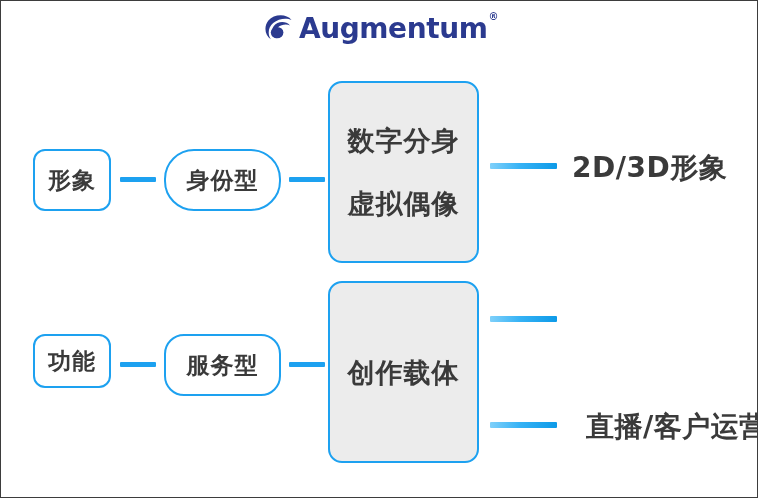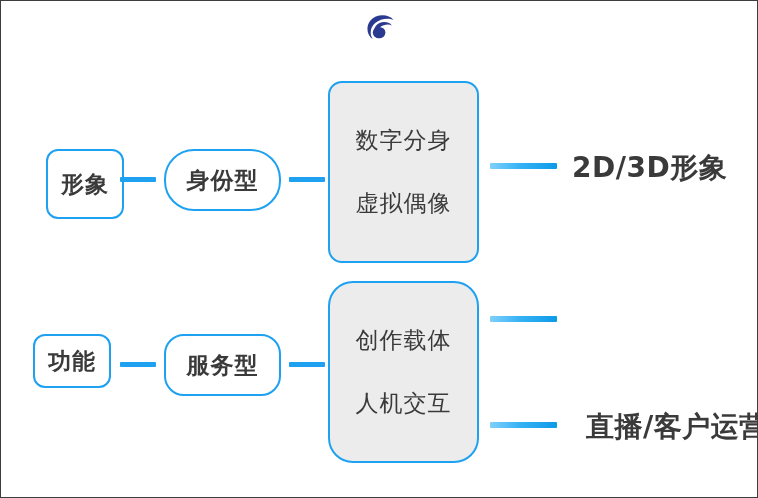--- a/index.html
+++ b/index.html
@@ -78,22 +78,22 @@
   }
 
   .node.gray {
     background: #ececec;
     border-radius: 14px;
     flex-direction: column;
     justify-content: space-around;
     padding: 26px 0;
   }
   .gray-line {
-    font-size: 23px;
-    font-weight: 400;
+    font-size: 27px;
+    font-weight: 700;
     color: #3a3a3a;
     letter-spacing: 1px;
     line-height: 1;
   }
 
   
   .conn {
     position: absolute;
     height: 5px;
     background: #1da1f0;
@@ -119,23 +119,24 @@
 <body>
 
 <div id="canvas">
 
   <div class="logo-wrap">
     <svg class="logo-mark" viewBox="0 0 100 100" aria-hidden="true">
       <path d="M95 20 C 78 -2, 36 0, 18 22 C 2 42, 6 70, 26 84 C 14 66, 18 44, 34 30 C 52 14, 80 12, 95 20 Z" fill="#2b3a8f"></path>
       <path d="M90 38 C 76 22, 48 24, 36 40 C 25 55, 30 74, 45 82 C 36 70, 38 54, 50 44 C 62 34, 80 33, 90 38 Z" fill="#2b3a8f"></path>
       <ellipse cx="47" cy="62" rx="21" ry="19" fill="#2b3a8f"></ellipse>
     </svg>
+    <div class="logo-text"><span>Augmentum</span><span class="logo-reg">®</span></div>
   </div>
 
-  <div class="node" style="left:45px; top:148px; width:78px; height:70px;text-align:right;">
+  <div class="node" style="left:32px; top:148px; width:78px; height:62px;text-align:right;">
     <span>形象</span>
   </div>
 
   <div class="conn" style="left:119px; top:176px; width:36px;"></div>
 
   <div class="node" style="left:163px; top:148px; width:117px; height:62px;border-radius:30px;">
     <span>身份型</span>
   </div>
 
   <div class="conn" style="left:288px; top:176px; width:36px;"></div>
@@ -154,23 +155,22 @@
   </div>
 
   <div class="conn" style="left:119px; top:361px; width:36px;"></div>
 
   <div class="node" style="left:163px; top:333px; width:117px; height:62px;border-radius:20px;">
     <span>服务型</span>
   </div>
 
   <div class="conn" style="left:288px; top:361px; width:36px;"></div>
 
-  <div class="node gray" style="left:327px; top:280px; width:151px; height:182px;border-radius:25px;">
+  <div class="node gray" style="left:327px; top:280px; width:151px; height:182px;">
     <span class="gray-line">创作载体</span>
-    <span class="gray-line">人机交互</span>
   </div>
 
   <div class="conn grad" style="left:489px; top:315px; width:67px;"></div>
 
 
   <div class="conn grad" style="left:489px; top:421px; width:67px;"></div>
 
   <div class="leaf-label" style="left:571px; top:412px;margin-left:14px;">直播/客户运营</div>
 
 </div>

